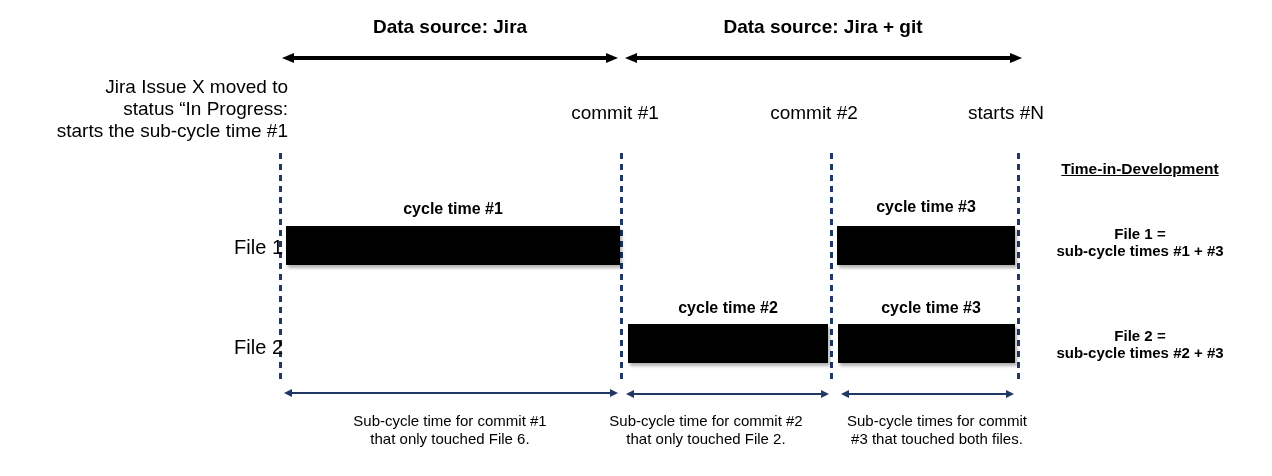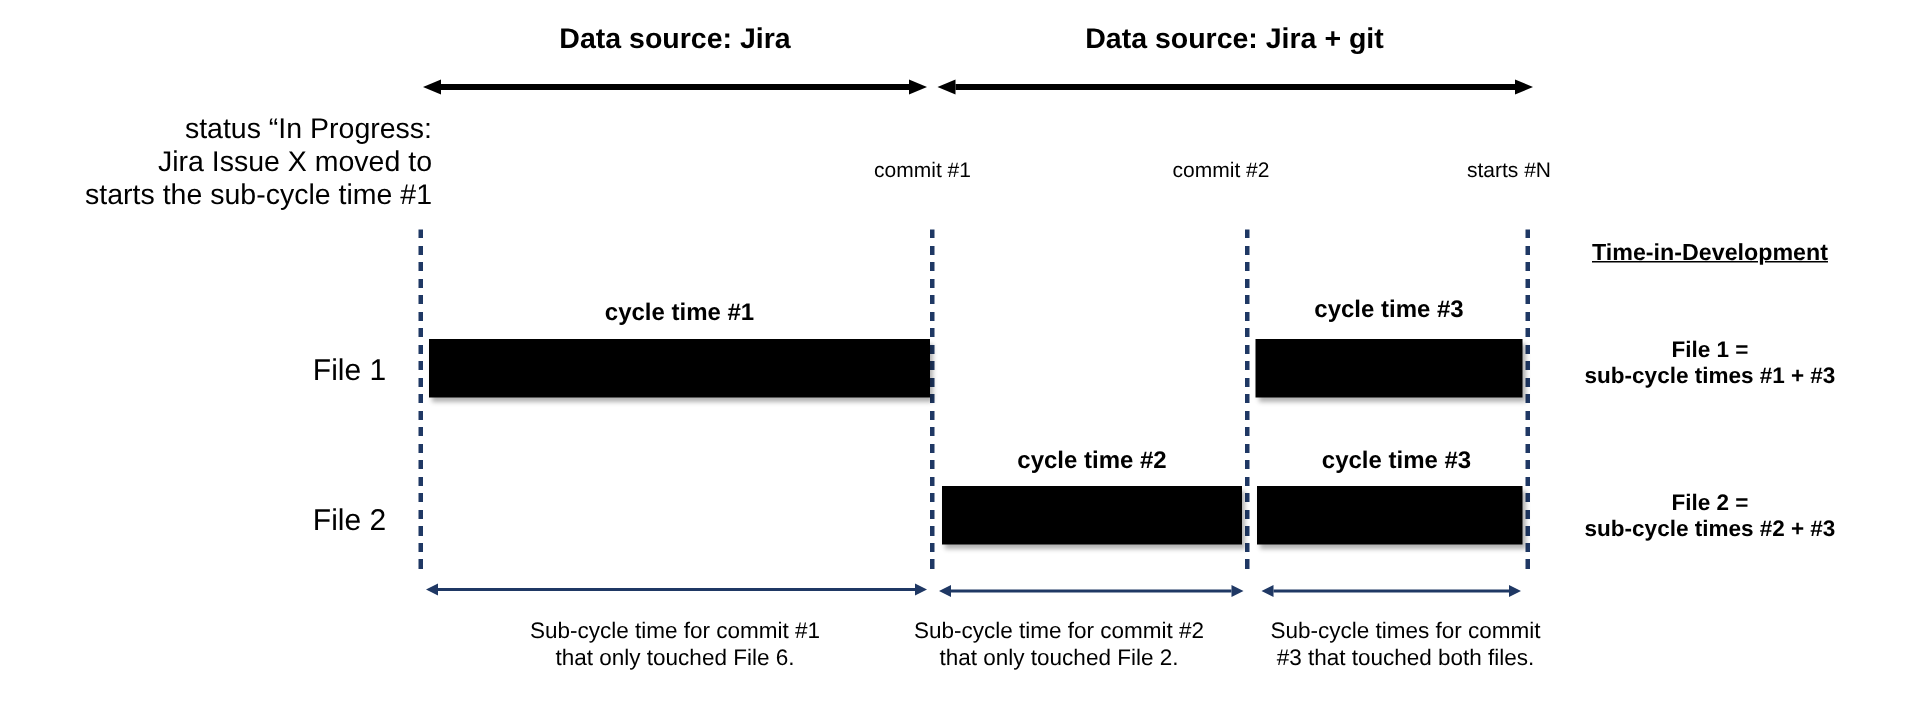--- a/index.html
+++ b/index.html
@@ -27,22 +27,22 @@
     border-top:4px solid transparent;border-bottom:4px solid transparent;top:-5px;}
   .sarrow::before{left:-8px;border-right:8px solid #1f3864;}
   .sarrow::after{right:-8px;border-left:8px solid #1f3864;}
 
   
   .vdash{position:absolute;width:3px;top:153px;height:229px;
     background:repeating-linear-gradient(to bottom,#1f3864 0px,#1f3864 6px,transparent 6px,transparent 11px);}
 
   
   .note{font-size:19px;line-height:22px;}
-  .commit-label{font-size:14px;line-height:22px;}
-  .file-label{font-size:20px;line-height:22px;}
+  .commit-label{font-size:19px;line-height:22px;}
+  .file-label{font-size:20px;line-height:22px;text-align:right;}
 
   
   .bar{position:absolute;height:39px;background:#000;box-shadow:2px 3px 3px rgba(0,0,0,0.30);}
   .bar-label{font-size:16px;font-weight:bold;line-height:22px;}
 
   
   .caption{font-size:15px;line-height:17.5px;}
 
   
   .sum-title{font-size:15.5px;font-weight:bold;text-decoration:underline;line-height:18px;}
@@ -53,22 +53,22 @@
 
 <div class="canvas">
 
   <div class="abs ctr sec-title" style="left:300px;top:16px;width:300px;">Data source: Jira</div>
   <div class="abs ctr sec-title" style="left:673px;top:16px;width:300px;">Data source: Jira + git</div>
 
   <div class="harrow" style="left:294px;top:56px;width:312px;"></div>
   <div class="harrow" style="left:637px;top:56px;width:373px;"></div>
 
   <div class="abs rt note" style="left:0px;top:76px;width:288px;">
+    <div>Jira Issue X moved to</div>
     <div>status “In Progress:</div>
-    <div>Jira Issue X moved to</div>
     <div>starts the sub-cycle time #1</div>
   </div>
 
   <div class="abs ctr commit-label" style="left:540px;top:102px;width:150px;">commit #1</div>
   <div class="abs ctr commit-label" style="left:739px;top:102px;width:150px;">commit #2</div>
   <div class="abs ctr commit-label" style="left:931px;top:102px;width:150px;">starts #N</div>
 
   <div class="vdash" style="left:279px;"></div>
   <div class="vdash" style="left:620px;"></div>
   <div class="vdash" style="left:830px;"></div>

